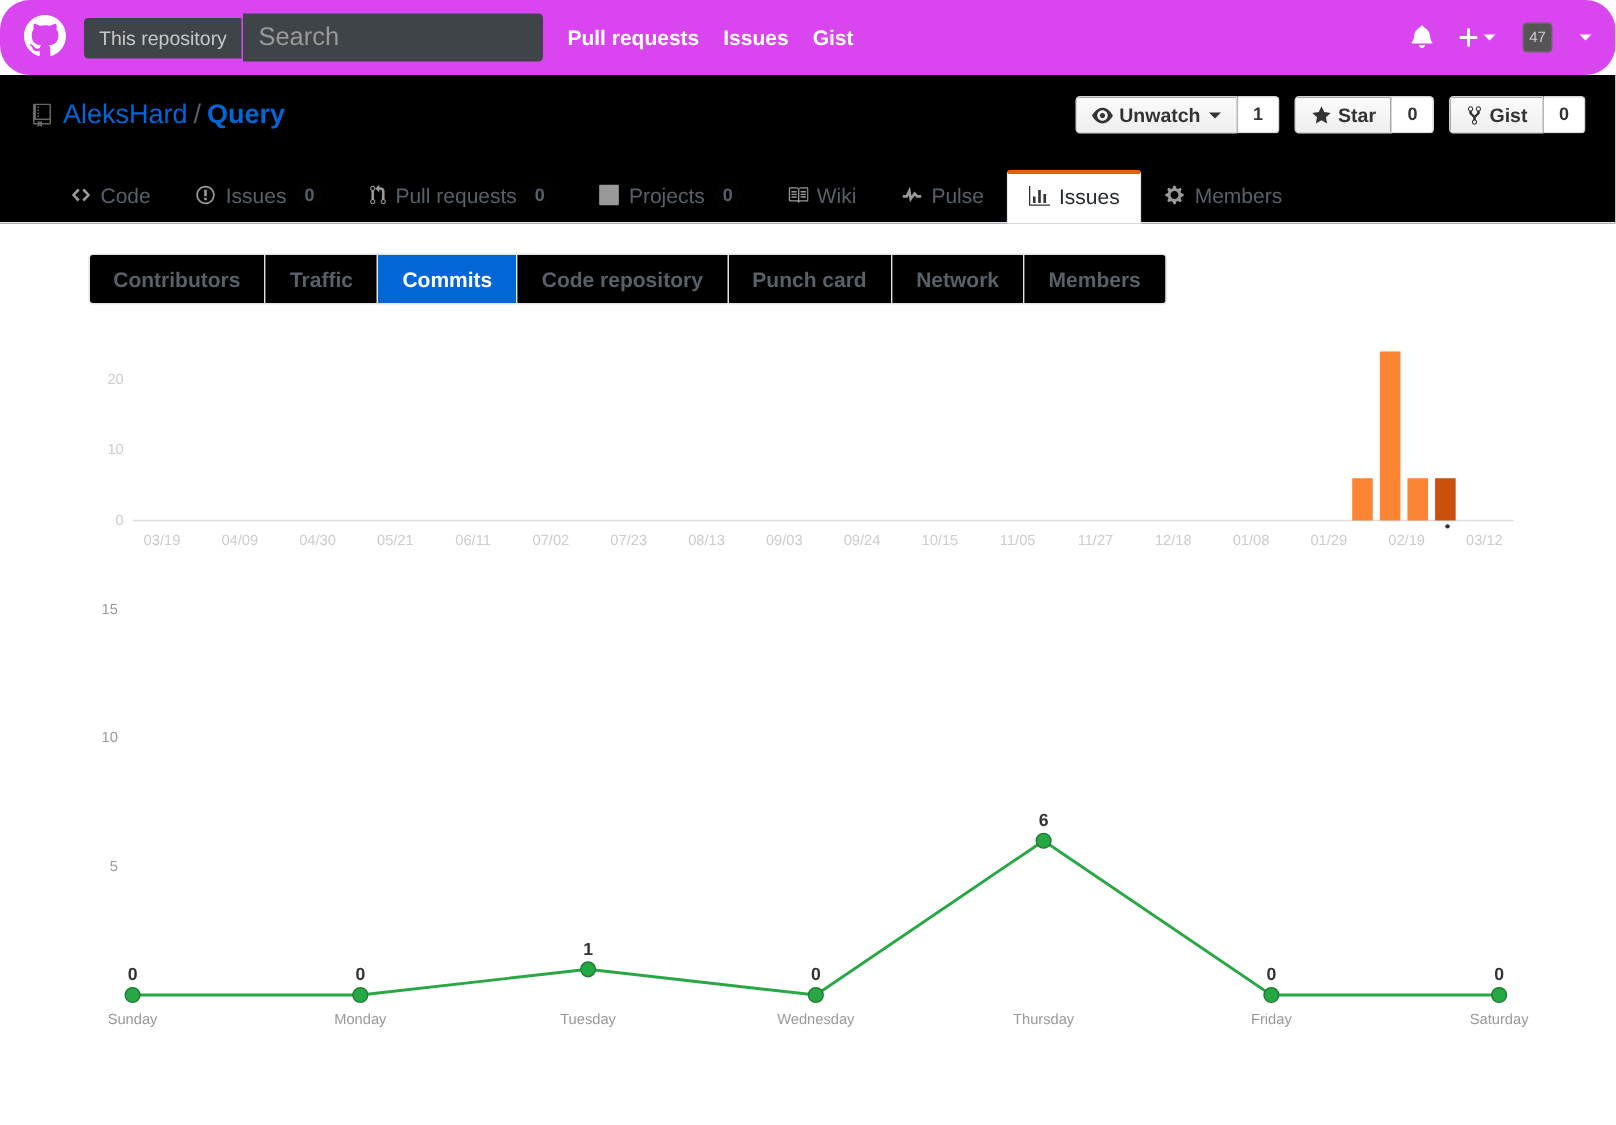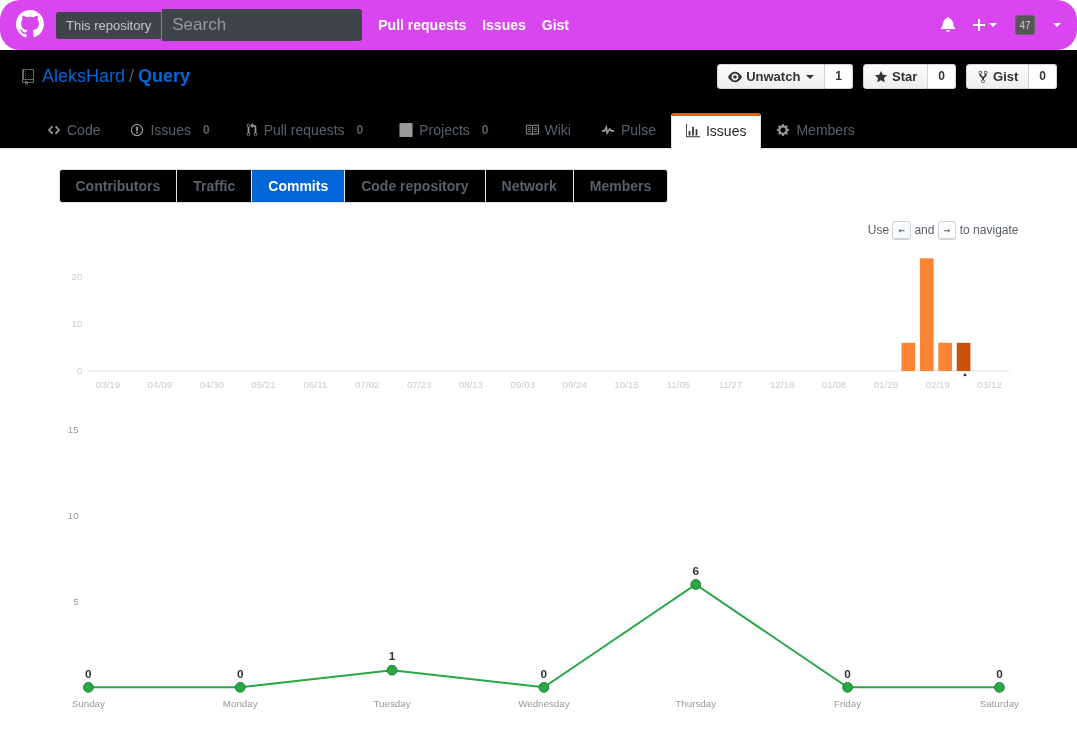--- a/index.html
+++ b/index.html
@@ -190,31 +190,25 @@
       </a>
   </nav>
 </div>
 
 <div class="container">
   <div class="subnav">
     <a class="subnav-item">Contributors</a>
     <a class="subnav-item">Traffic</a>
     <a class="subnav-item selected">Commits</a>
     <a class="subnav-item">Code repository</a>
+    <a class="subnav-item">Punch card</a>
     <a class="subnav-item">Network</a>
     <a class="subnav-item">Members</a>
   </div>
 
-  <div class="nav-hint">
-    <span>Use</span>
-    <kbd>←</kbd>
-    <span>and</span>
-    <kbd>→</kbd>
-    <span>to navigate</span>
-  </div>
 
   
   <svg class="chart-svg" height="150" viewBox="0 0 980 150" id="bar-chart">
       <text x="24" y="128" text-anchor="end" class="axis-text">0</text>
       <text x="24" y="80.08333333333333" text-anchor="end" class="axis-text">10</text>
       <text x="24" y="32.16666666666666" text-anchor="end" class="axis-text">20</text>
       <line x1="30" y1="125" x2="970" y2="125" stroke="#ddd" stroke-width="1"></line>
       <text x="50" y="142" text-anchor="middle" class="axis-text">03/19</text>
       <text x="102.94117647058823" y="142" text-anchor="middle" class="axis-text">04/09</text>
       <text x="155.88235294117646" y="142" text-anchor="middle" class="axis-text">04/30</text>

